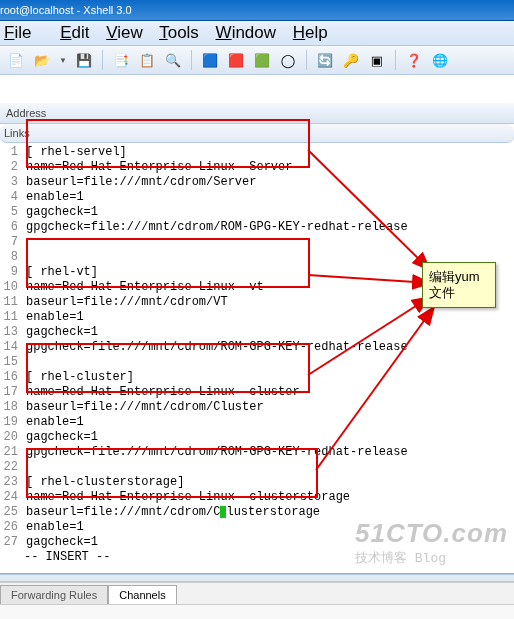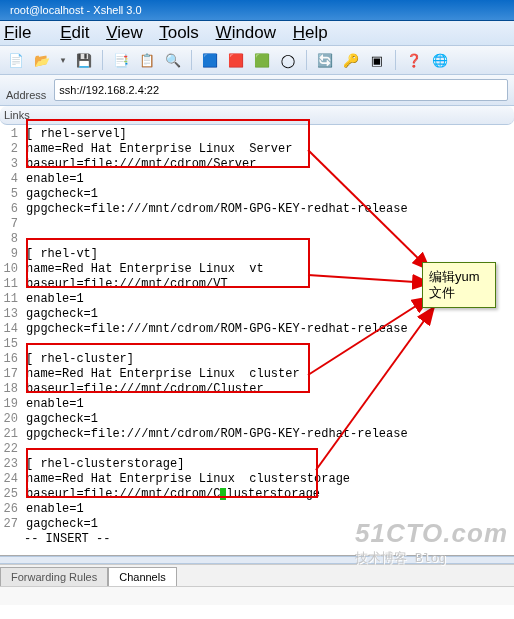--- a/index.html
+++ b/index.html
@@ -10,21 +10,21 @@
     width: 514px;
     height: 619px;
     overflow: hidden;
     position: relative;
   }
   .titlebar {
     background: linear-gradient(#0a6ac7, #3b8cd9);
     color: #fff;
     height: 18px;
     line-height: 18px;
-    padding: 1px 10px;
+    padding: 1px 0;
     font-size: 11px;
     border-bottom: 1px solid #034a91;
   }
   .menubar {
     background: linear-gradient(#e8f0fb, #d6e5f6);
     padding: 2px 4px;
     font-size: 17px;
     border-bottom: 1px solid #b5c9e0;
   }
   .menubar span {
@@ -51,22 +51,23 @@
   .toolbar .sep {
     width: 1px; height: 20px;
     background: #b5c9e0;
     margin: 0 2px;
   }
   .addressbar {
     background: linear-gradient(#f5f8fc, #dbe6f4);
     padding: 4px 6px;
     border-bottom: 1px solid #b5c9e0;
     display: flex;
-    align-items: flex-end;
+    align-items: flex-start;
     gap: 8px;
+    margin-top: 28px;
   }
   .addressbar .lbl { color: #444; }
   .addressbar input {
     flex: 1;
     border: 1px solid #a5b9d0;
     background: #fff;
     padding: 2px 4px;
     font-size: 11px;
     height: 16px;
     border-radius: 2px;
@@ -219,21 +220,20 @@
   <span class="tbtn">🔄</span>
   <span class="tbtn">🔑</span>
   <span class="tbtn">▣</span>
   <span class="sep"></span>
   <span class="tbtn">❓</span>
   <span class="tbtn">🌐</span>
 </div>
 
 <div class="addressbar">
   <span class="lbl">Address</span>
-  <input value="ssh://192.168.2.4:22" style="">
 </div>
 
 <div class="linksbar">
   <span>Links</span>
 </div>
 
 <div class="editor">
   <div class="gutter" id="gutter">
       <div>1</div>
       <div>2</div>

